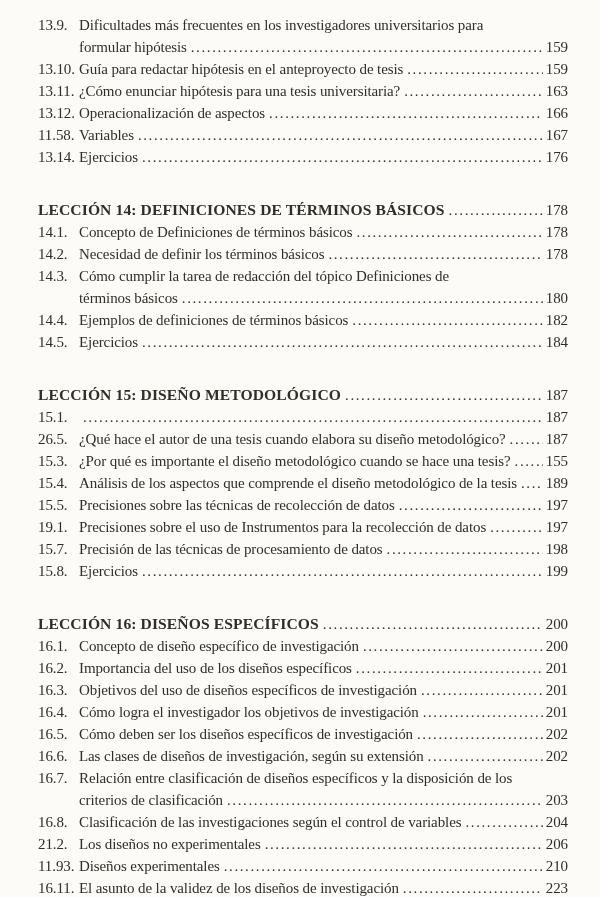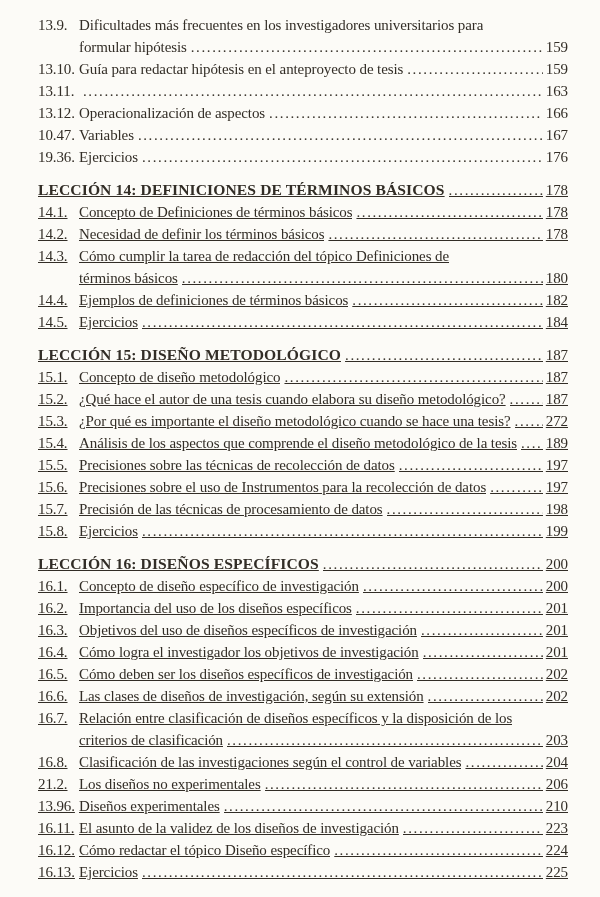--- a/index.html
+++ b/index.html
@@ -10,21 +10,21 @@
     background: #fcfbf7;
     color: #322d26;
     font-family: "Liberation Serif", "DejaVu Serif", serif;
     font-size: 15px;
     line-height: 22px;
     letter-spacing: -0.1px;
     padding: 14px 32px 0 38px;
     overflow: hidden;
   }
   .toc-section { margin: 0; }
-  .toc-section + .toc-section { margin-top: 11px; text-decoration: underline; }
+  .toc-section + .toc-section { margin-top: 31px; }
 
   .row, .line {
     display: flex;
     align-items: center;
   }
   .num {
     min-width: 41px;
     flex: 0 0 auto;
   }
   .txt {
@@ -74,37 +74,38 @@
       </div>
     </div>
     <div class="row">
       <span class="num">13.10.</span>
       <span class="txt">Guía para redactar hipótesis en el anteproyecto de tesis</span>
       <span class="dots"></span>
       <span class="pg">159</span>
     </div>
     <div class="row">
       <span class="num">13.11.</span>
+      <span class="txt">¿Cómo enunciar hipótesis para una tesis universitaria?</span>
       <span class="dots"></span>
       <span class="pg">163</span>
     </div>
     <div class="row">
       <span class="num">13.12.</span>
       <span class="txt">Operacionalización de aspectos</span>
       <span class="dots"></span>
       <span class="pg">166</span>
     </div>
     <div class="row">
-      <span class="num">10.47.</span>
+      <span class="num">11.58.</span>
       <span class="txt">Variables</span>
       <span class="dots"></span>
       <span class="pg">167</span>
     </div>
     <div class="row">
-      <span class="num">19.36.</span>
+      <span class="num">13.14.</span>
       <span class="txt">Ejercicios</span>
       <span class="dots"></span>
       <span class="pg">176</span>
     </div>
   </section>
 
   <section class="toc-section">
     <div class="row heading">
       <span class="txt">LECCIÓN 14: DEFINICIONES DE TÉRMINOS BÁSICOS</span>
       <span class="dots"></span>
@@ -148,50 +149,49 @@
   </section>
 
   <section class="toc-section">
     <div class="row heading">
       <span class="txt">LECCIÓN 15: DISEÑO METODOLÓGICO</span>
       <span class="dots"></span>
       <span class="pg">187</span>
     </div>
     <div class="row">
       <span class="num">15.1.</span>
-      <span class="txt">Concepto de diseño metodológico</span>
       <span class="dots"></span>
       <span class="pg">187</span>
     </div>
     <div class="row">
-      <span class="num">15.2.</span>
+      <span class="num">26.5.</span>
       <span class="txt">¿Qué hace el autor de una tesis cuando elabora su diseño metodológico?</span>
       <span class="dots"></span>
       <span class="pg">187</span>
     </div>
     <div class="row">
       <span class="num">15.3.</span>
       <span class="txt">¿Por qué es importante el diseño metodológico cuando se hace una tesis?</span>
       <span class="dots"></span>
-      <span class="pg">272</span>
+      <span class="pg">155</span>
     </div>
     <div class="row">
       <span class="num">15.4.</span>
       <span class="txt">Análisis de los aspectos que comprende el diseño metodológico de la tesis</span>
       <span class="dots"></span>
       <span class="pg">189</span>
     </div>
     <div class="row">
       <span class="num">15.5.</span>
       <span class="txt">Precisiones sobre las técnicas de recolección de datos</span>
       <span class="dots"></span>
       <span class="pg">197</span>
     </div>
     <div class="row">
-      <span class="num">15.6.</span>
+      <span class="num">19.1.</span>
       <span class="txt">Precisiones sobre el uso de Instrumentos para la recolección de datos</span>
       <span class="dots"></span>
       <span class="pg">197</span>
     </div>
     <div class="row">
       <span class="num">15.7.</span>
       <span class="txt">Precisión de las técnicas de procesamiento de datos</span>
       <span class="dots"></span>
       <span class="pg">198</span>
     </div>
@@ -262,21 +262,21 @@
       <span class="dots"></span>
       <span class="pg">204</span>
     </div>
     <div class="row">
       <span class="num">21.2.</span>
       <span class="txt">Los diseños no experimentales</span>
       <span class="dots"></span>
       <span class="pg">206</span>
     </div>
     <div class="row">
-      <span class="num">13.96.</span>
+      <span class="num">11.93.</span>
       <span class="txt">Diseños experimentales</span>
       <span class="dots"></span>
       <span class="pg">210</span>
     </div>
     <div class="row">
       <span class="num">16.11.</span>
       <span class="txt">El asunto de la validez de los diseños de investigación</span>
       <span class="dots"></span>
       <span class="pg">223</span>
     </div>

